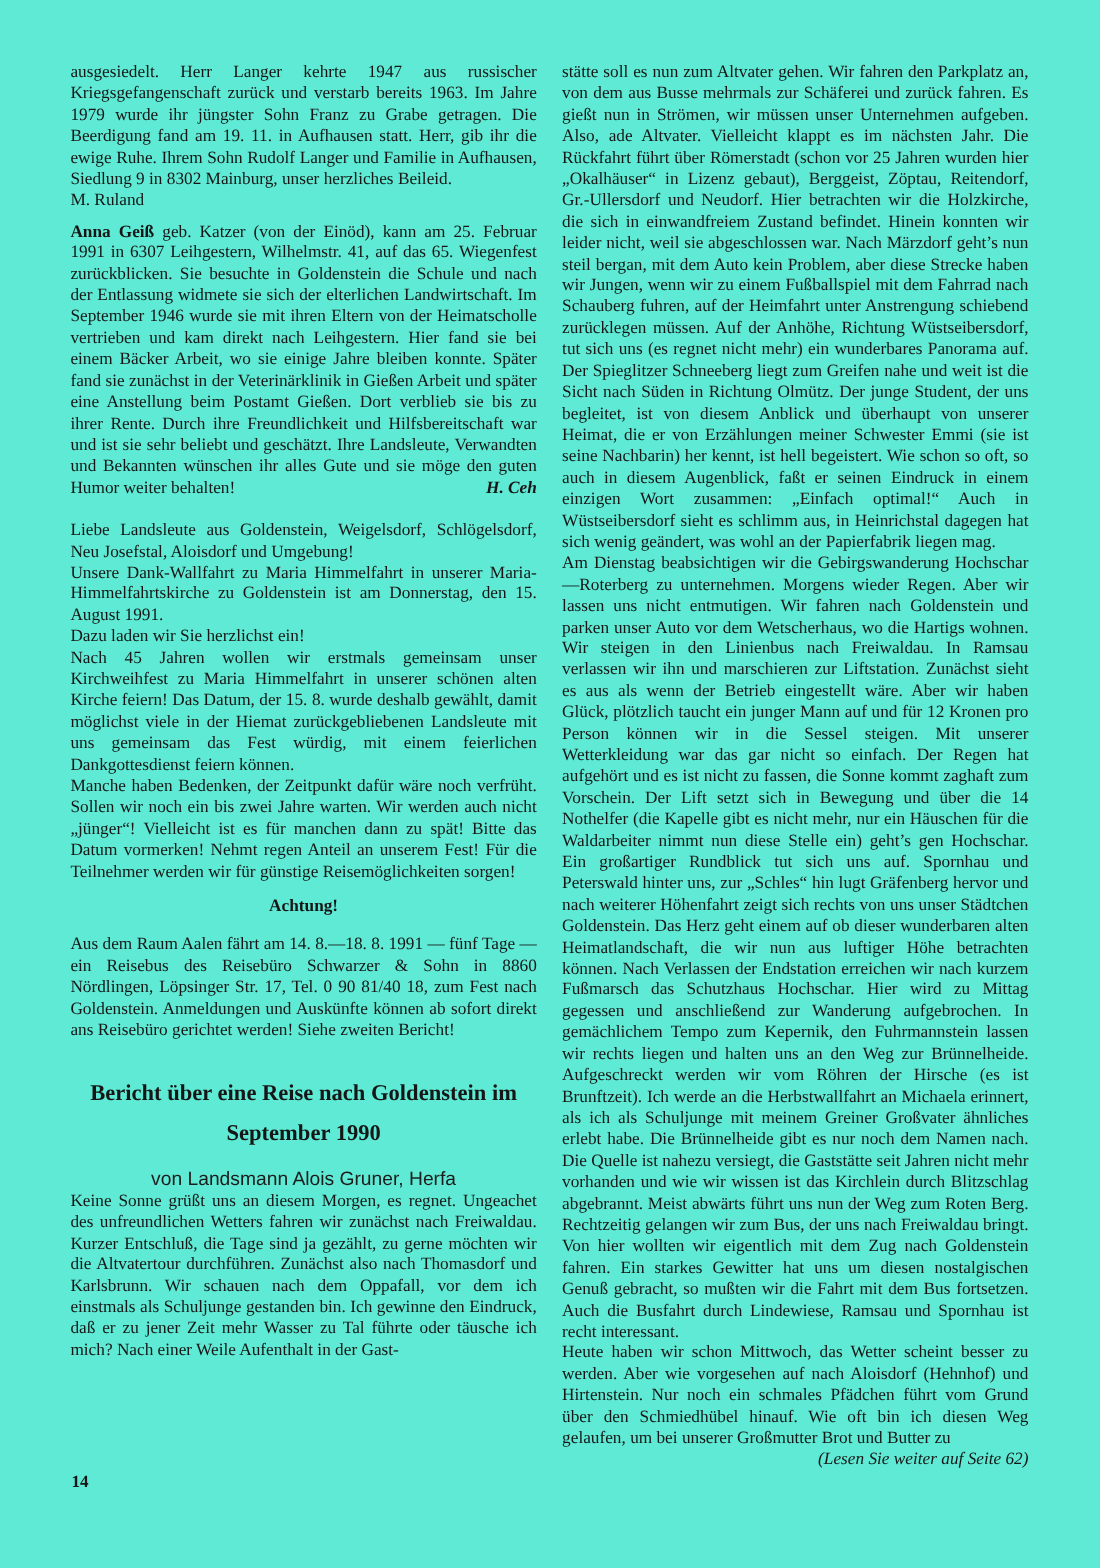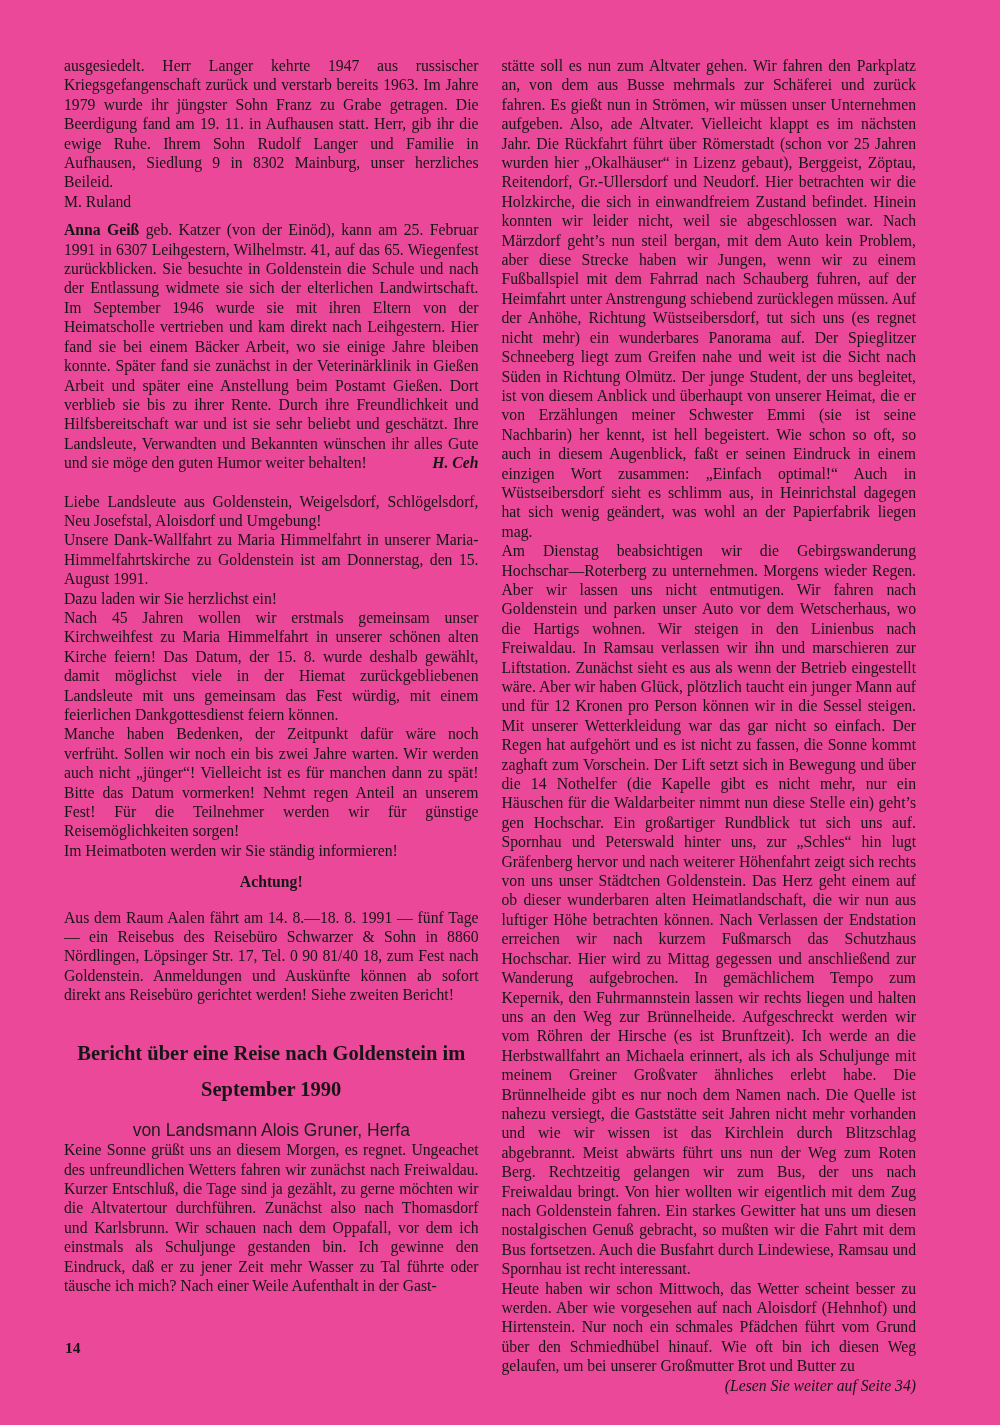--- a/index.html
+++ b/index.html
@@ -1,22 +1,22 @@
 <!DOCTYPE html>
 <html><head>
 <meta charset="utf-8">
 <style>
   html, body { margin: 0; padding: 0; background: #ffffff; }
   .sheet {
     position: relative;
     width: 1000px;
     height: 1425px;
-    background: #ec4899;
+    background: #5eead4;
     box-sizing: border-box;
-    padding: 56px 84px 0 64px;
+    padding: 56px 64px 0 64px;
     color: #161616;
     font-family: "Liberation Serif", "DejaVu Serif", serif;
     font-size: 15.7px;
     line-height: 19.4px;
     overflow: hidden;
   }
   .columns { display: flex; gap: 23px; }
   .col { width: 424px; }
   p { margin: 0; }
   .just { text-align: justify; }
@@ -71,36 +71,35 @@
       <p class="just">ausgesiedelt. Herr Langer kehrte 1947 aus russischer Kriegsgefangenschaft zurück und verstarb bereits 1963. Im Jahre 1979 wurde ihr jüngster Sohn Franz zu Grabe getragen. Die Beerdigung fand am 19. 11. in Aufhausen statt. Herr, gib ihr die ewige Ruhe. Ihrem Sohn Rudolf Langer und Familie in Aufhausen, Siedlung 9 in 8302 Mainburg, unser herzliches Beileid.</p>
       <div class="sig-line mb-half">M. Ruland</div>
 
       <p class="just mb-line"><span class="lead-bold">Anna Geiß</span><span> geb. Katzer (von der Einöd), kann am 25. Februar 1991 in 6307 Leihgestern, Wilhelmstr. 41, auf das 65. Wiegenfest zurückblicken. Sie besuchte in Goldenstein die Schule und nach der Entlassung widmete sie sich der elterlichen Landwirtschaft. Im September 1946 wurde sie mit ihren Eltern von der Heimatscholle vertrieben und kam direkt nach Leihgestern. Hier fand sie bei einem Bäcker Arbeit, wo sie einige Jahre bleiben konnte. Später fand sie zunächst in der Veterinärklinik in Gießen Arbeit und später eine Anstellung beim Postamt Gießen. Dort verblieb sie bis zu ihrer Rente. Durch ihre Freundlichkeit und Hilfsbereitschaft war und ist sie sehr beliebt und geschätzt. Ihre Landsleute, Verwandten und Bekannten wünschen ihr alles Gute und sie möge den guten Humor weiter behalten!</span><span class="sig-inline">H. Ceh</span></p>
 
       <p class="just">Liebe Landsleute aus Goldenstein, Weigelsdorf, Schlögelsdorf, Neu Josefstal, Aloisdorf und Umgebung!</p>
       <p class="just">Unsere Dank-Wallfahrt zu Maria Himmelfahrt in unserer Maria-Himmelfahrtskirche zu Goldenstein ist am Donnerstag, den 15. August 1991.</p>
       <p class="just">Dazu laden wir Sie herzlichst ein!</p>
       <p class="just">Nach 45 Jahren wollen wir erstmals gemeinsam unser Kirchweihfest zu Maria Himmelfahrt in unserer schönen alten Kirche feiern! Das Datum, der 15. 8. wurde deshalb gewählt, damit möglichst viele in der Hiemat zurückgebliebenen Landsleute mit uns gemeinsam das Fest würdig, mit einem feierlichen Dankgottesdienst feiern können.</p>
       <p class="just">Manche haben Bedenken, der Zeitpunkt dafür wäre noch verfrüht. Sollen wir noch ein bis zwei Jahre warten. Wir werden auch nicht „jünger“! Vielleicht ist es für manchen dann zu spät! Bitte das Datum vormerken! Nehmt regen Anteil an unserem Fest! Für die Teilnehmer werden wir für günstige Reisemöglichkeiten sorgen!</p>
-      <p class="just">Im Heimatboten werden wir Sie ständig informieren!</p>
 
       <div class="notice-heading">Achtung!</div>
 
       <p class="just mb-line">Aus dem Raum Aalen fährt am 14. 8.—18. 8. 1991 — fünf Tage — ein Reisebus des Reisebüro Schwarzer &amp; Sohn in 8860 Nördlingen, Löpsinger Str. 17, Tel. 0 90 81/40 18, zum Fest nach Goldenstein. Anmeldungen und Auskünfte können ab sofort direkt ans Reisebüro gerichtet werden! Siehe zweiten Bericht!</p>
 
 
       <h1 class="article-title">Bericht über eine Reise nach Goldenstein im September 1990</h1>
       <div class="article-byline">von Landsmann Alois Gruner, Herfa</div>
 
       <p class="just">Keine Sonne grüßt uns an diesem Morgen, es regnet. Ungeachet des unfreundlichen Wetters fahren wir zunächst nach Freiwaldau. Kurzer Entschluß, die Tage sind ja gezählt, zu gerne möchten wir die Altvatertour durchführen. Zunächst also nach Thomasdorf und Karlsbrunn. Wir schauen nach dem Oppafall, vor dem ich einstmals als Schuljunge gestanden bin. Ich gewinne den Eindruck, daß er zu jener Zeit mehr Wasser zu Tal führte oder täusche ich mich? Nach einer Weile Aufenthalt in der Gast-</p>
     </div>
 
     <div class="col">
       <p class="just">stätte soll es nun zum Altvater gehen. Wir fahren den Parkplatz an, von dem aus Busse mehrmals zur Schäferei und zurück fahren. Es gießt nun in Strömen, wir müssen unser Unternehmen aufgeben. Also, ade Altvater. Vielleicht klappt es im nächsten Jahr. Die Rückfahrt führt über Römerstadt (schon vor 25 Jahren wurden hier „Okalhäuser“ in Lizenz gebaut), Berggeist, Zöptau, Reitendorf, Gr.-Ullersdorf und Neudorf. Hier betrachten wir die Holzkirche, die sich in einwandfreiem Zustand befindet. Hinein konnten wir leider nicht, weil sie abgeschlossen war. Nach Märzdorf geht’s nun steil bergan, mit dem Auto kein Problem, aber diese Strecke haben wir Jungen, wenn wir zu einem Fußballspiel mit dem Fahrrad nach Schauberg fuhren, auf der Heimfahrt unter Anstrengung schiebend zurücklegen müssen. Auf der Anhöhe, Richtung Wüstseibersdorf, tut sich uns (es regnet nicht mehr) ein wunderbares Panorama auf. Der Spieglitzer Schneeberg liegt zum Greifen nahe und weit ist die Sicht nach Süden in Richtung Olmütz. Der junge Student, der uns begleitet, ist von diesem Anblick und überhaupt von unserer Heimat, die er von Erzählungen meiner Schwester Emmi (sie ist seine Nachbarin) her kennt, ist hell begeistert. Wie schon so oft, so auch in diesem Augenblick, faßt er seinen Eindruck in einem einzigen Wort zusammen: „Einfach optimal!“ Auch in Wüstseibersdorf sieht es schlimm aus, in Heinrichstal dagegen hat sich wenig geändert, was wohl an der Papierfabrik liegen mag.</p>
       <p class="just">Am Dienstag beabsichtigen wir die Gebirgswanderung Hochschar—Roterberg zu unternehmen. Morgens wieder Regen. Aber wir lassen uns nicht entmutigen. Wir fahren nach Goldenstein und parken unser Auto vor dem Wetscherhaus, wo die Hartigs wohnen. Wir steigen in den Linienbus nach Freiwaldau. In Ramsau verlassen wir ihn und marschieren zur Liftstation. Zunächst sieht es aus als wenn der Betrieb eingestellt wäre. Aber wir haben Glück, plötzlich taucht ein junger Mann auf und für 12 Kronen pro Person können wir in die Sessel steigen. Mit unserer Wetterkleidung war das gar nicht so einfach. Der Regen hat aufgehört und es ist nicht zu fassen, die Sonne kommt zaghaft zum Vorschein. Der Lift setzt sich in Bewegung und über die 14 Nothelfer (die Kapelle gibt es nicht mehr, nur ein Häuschen für die Waldarbeiter nimmt nun diese Stelle ein) geht’s gen Hochschar. Ein großartiger Rundblick tut sich uns auf. Spornhau und Peterswald hinter uns, zur „Schles“ hin lugt Gräfenberg hervor und nach weiterer Höhenfahrt zeigt sich rechts von uns unser Städtchen Goldenstein. Das Herz geht einem auf ob dieser wunderbaren alten Heimatlandschaft, die wir nun aus luftiger Höhe betrachten können. Nach Verlassen der Endstation erreichen wir nach kurzem Fußmarsch das Schutzhaus Hochschar. Hier wird zu Mittag gegessen und anschließend zur Wanderung aufgebrochen. In gemächlichem Tempo zum Kepernik, den Fuhrmannstein lassen wir rechts liegen und halten uns an den Weg zur Brünnelheide. Aufgeschreckt werden wir vom Röhren der Hirsche (es ist Brunftzeit). Ich werde an die Herbstwallfahrt an Michaela erinnert, als ich als Schuljunge mit meinem Greiner Großvater ähnliches erlebt habe. Die Brünnelheide gibt es nur noch dem Namen nach. Die Quelle ist nahezu versiegt, die Gaststätte seit Jahren nicht mehr vorhanden und wie wir wissen ist das Kirchlein durch Blitzschlag abgebrannt. Meist abwärts führt uns nun der Weg zum Roten Berg. Rechtzeitig gelangen wir zum Bus, der uns nach Freiwaldau bringt. Von hier wollten wir eigentlich mit dem Zug nach Goldenstein fahren. Ein starkes Gewitter hat uns um diesen nostalgischen Genuß gebracht, so mußten wir die Fahrt mit dem Bus fortsetzen. Auch die Busfahrt durch Lindewiese, Ramsau und Spornhau ist recht interessant.</p>
       <p class="just">Heute haben wir schon Mittwoch, das Wetter scheint besser zu werden. Aber wie vorgesehen auf nach Aloisdorf (Hehnhof) und Hirtenstein. Nur noch ein schmales Pfädchen führt vom Grund über den Schmiedhübel hinauf. Wie oft bin ich diesen Weg gelaufen, um bei unserer Großmutter Brot und Butter zu</p>
-      <div class="cont-note">(Lesen Sie weiter auf Seite 34)</div>
+      <div class="cont-note">(Lesen Sie weiter auf Seite 62)</div>
     </div>
 
   </div>
 
   <div class="page-number">14</div>
 </div>
 
 </body></html>

